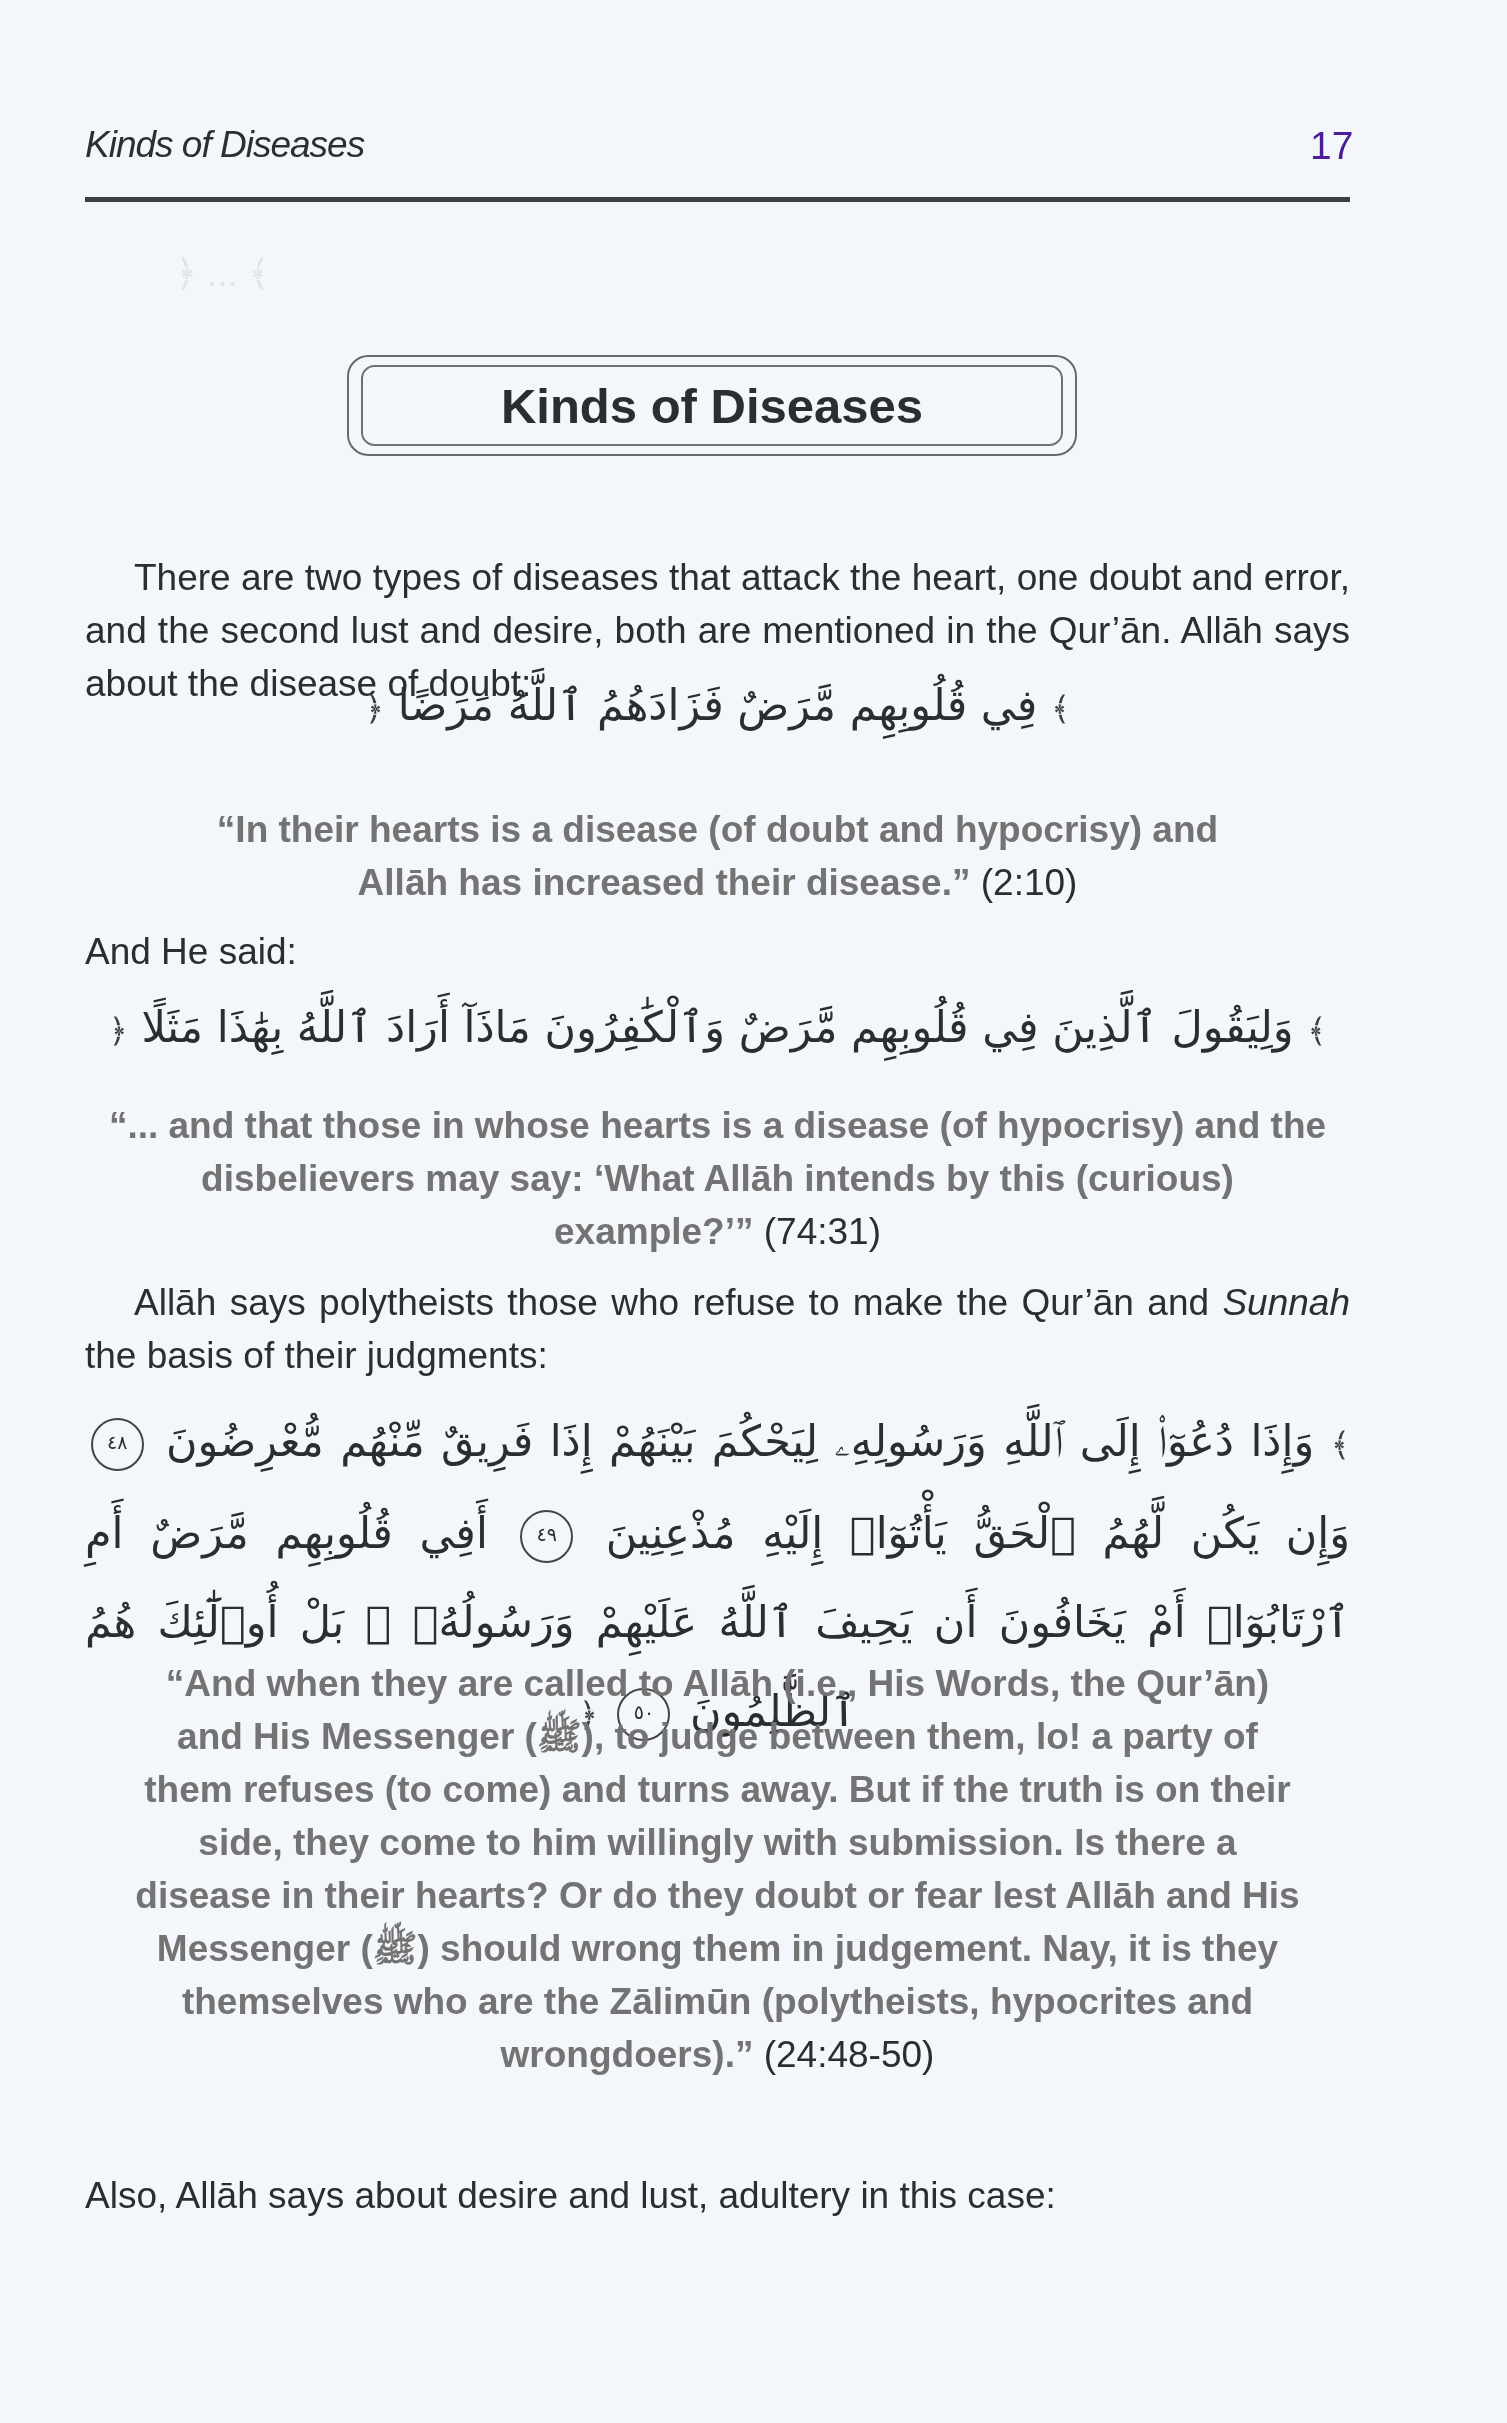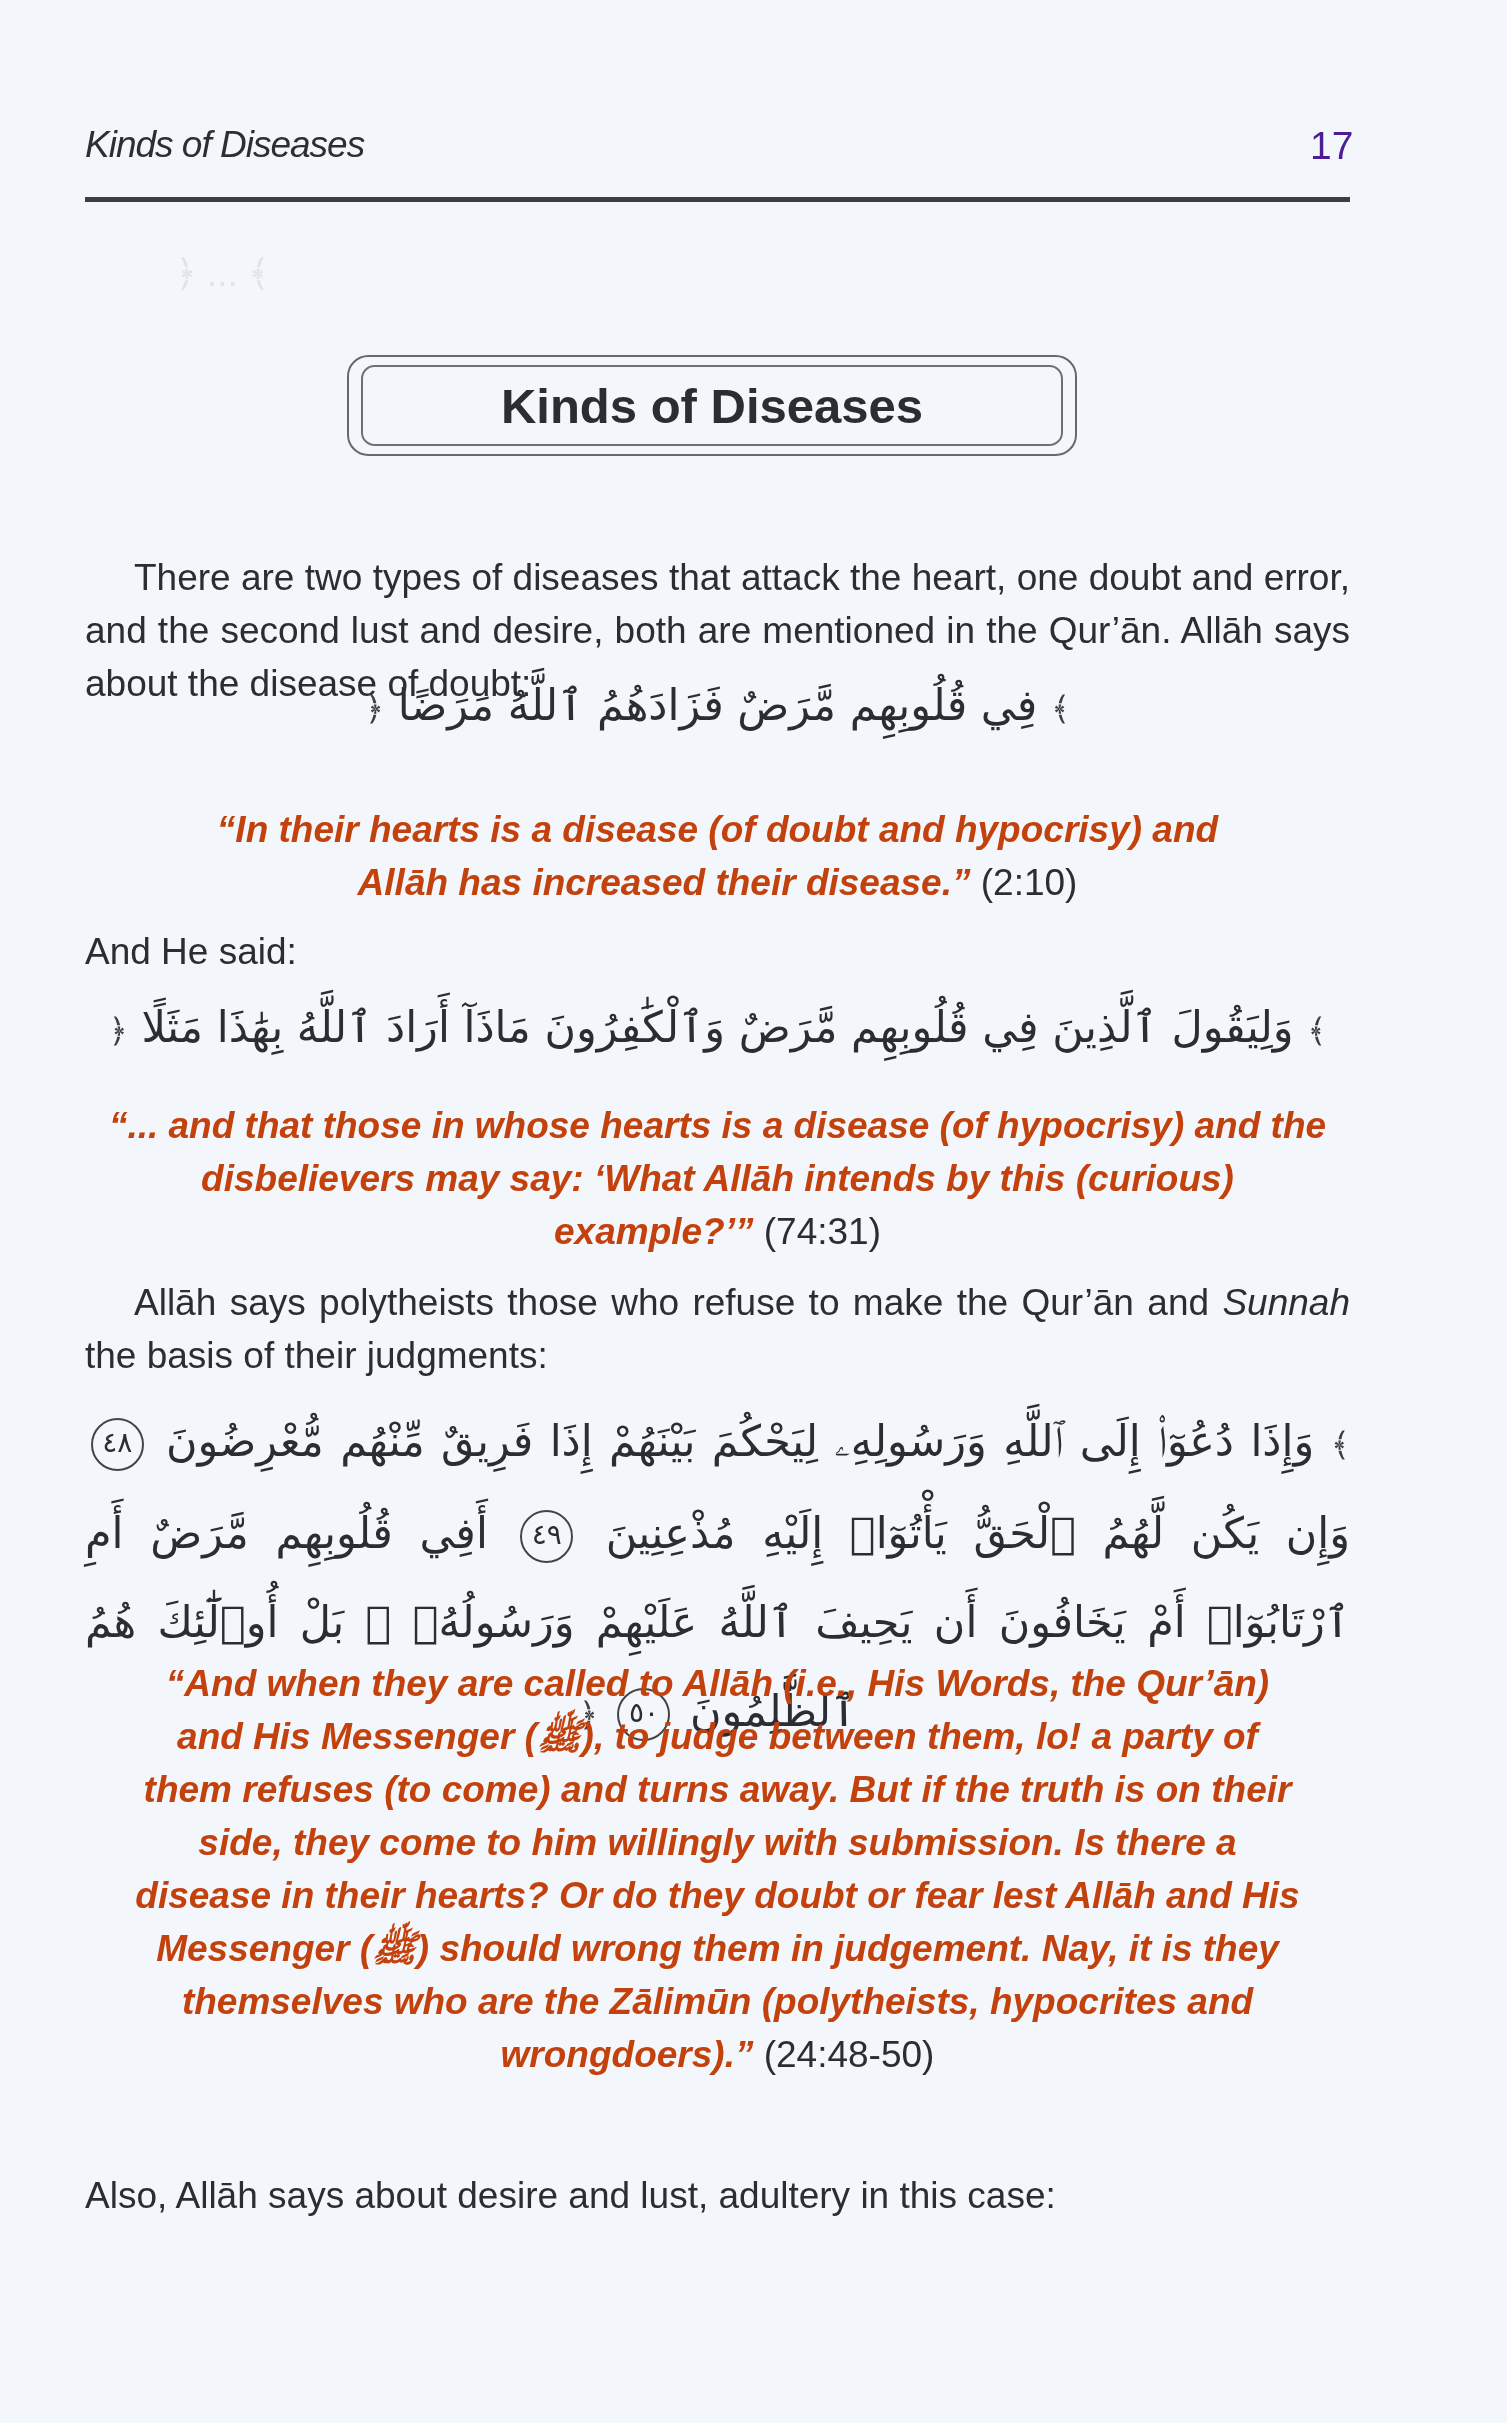--- a/index.html
+++ b/index.html
@@ -44,31 +44,31 @@
     font-size: 49px; font-weight: bold; color: #2a2d31;
     font-family: "Liberation Sans", sans-serif;
   }
   .block {
     position: absolute; left: 85px; width: 1265px;
     font-size: 37px; line-height: 53px;
   }
   .justify { text-align: justify; text-align-last: left; }
   .indent { text-indent: 49px; }
   .center { text-align: center; }
-  .quote { font-style: italic; font-weight: bold; color: #c2410c; }
+  .quote { font-weight: bold; color: #737373; }
   .ref { font-style: normal; font-weight: normal; }
   .arabic {
     position: absolute; left: 85px; width: 1265px; direction: rtl; text-align: center;
     font-family: "DejaVu Sans", sans-serif; font-size: 43px; color: #2a2d31;
   }
   .arabic-multi { line-height: 89px; text-align: justify; text-align-last: center; }
   .orn { font-family: "DejaVu Sans", sans-serif; color: #3a3d42; font-size: 33px; }
   .ayah-num {
     display: inline-block; width: 49px; height: 49px; border: 2.9px double #444; border-radius: 50%;
-    font-size: 28px; line-height: 45px; text-align: right; vertical-align: middle; margin: 0 5.8px;
+    font-size: 19px; line-height: 45px; text-align: right; vertical-align: middle; margin: 0 5.8px;
     direction: ltr;
   }
   .i { font-style: italic; }
 </style>
 </head>
 <body>
 
 <div class="page">
 
   <div class="bleed" style="left:175px; top:247px;">﴿ ... ﴾</div>

